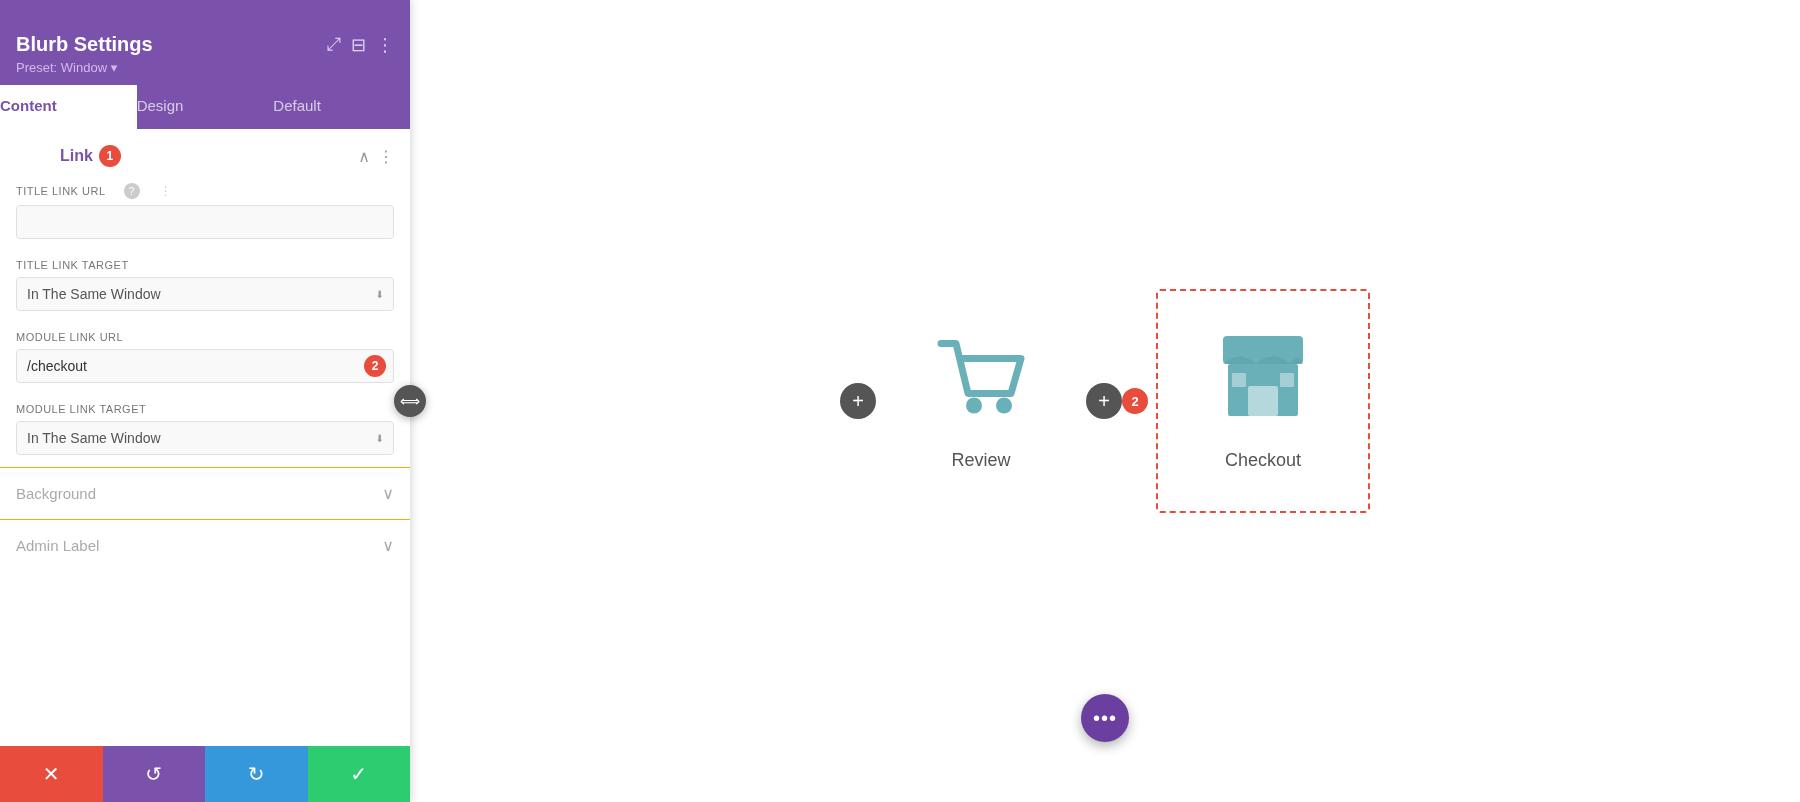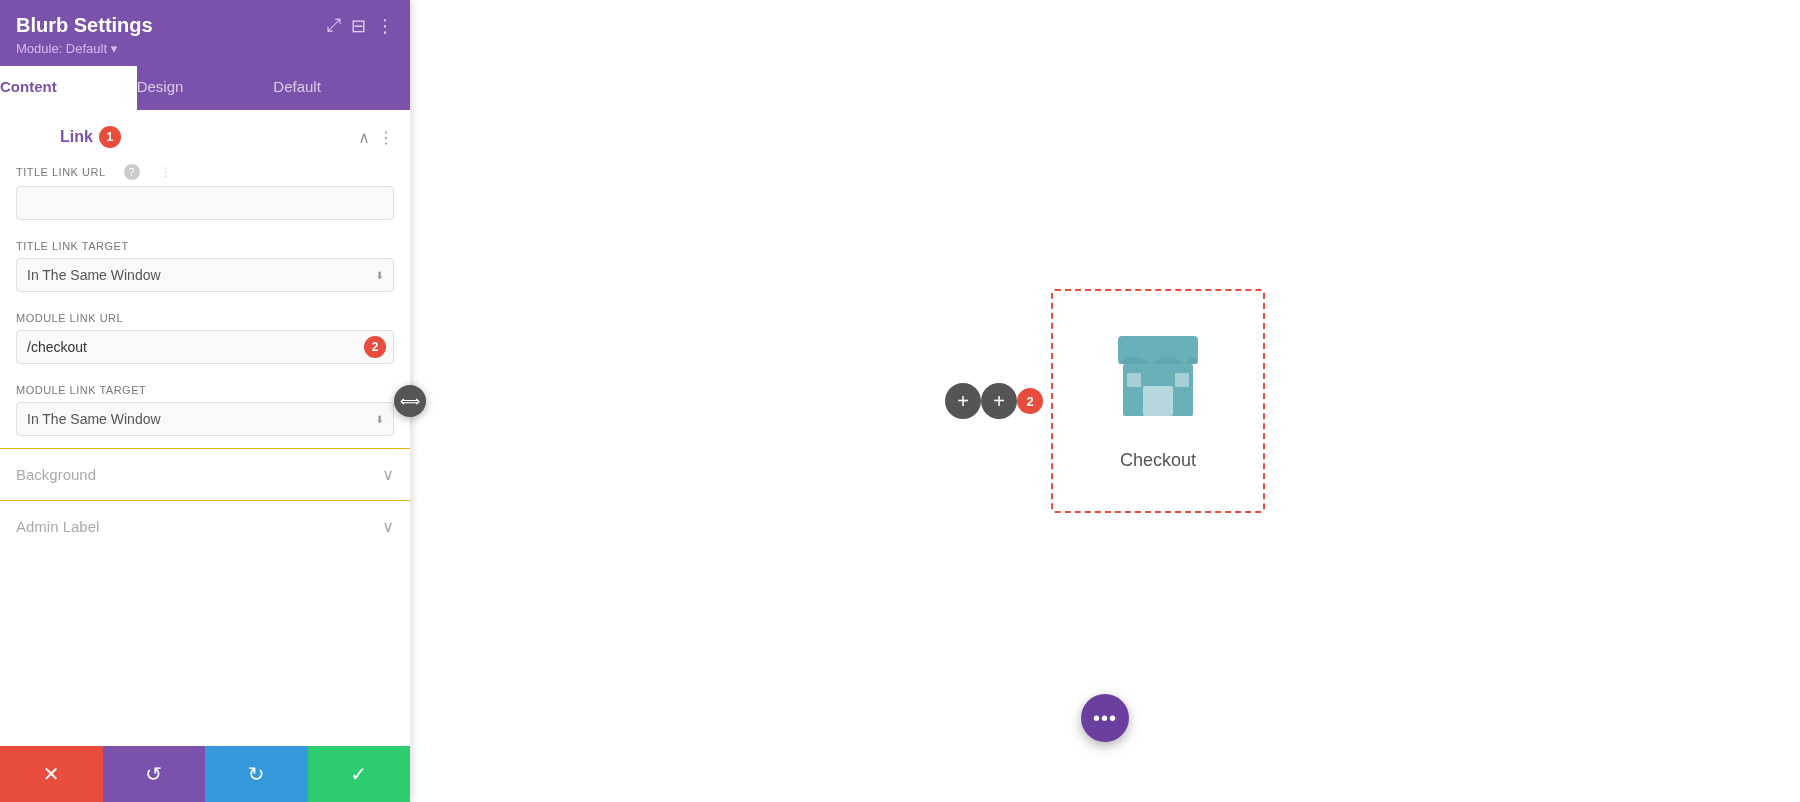--- a/index.html
+++ b/index.html
@@ -22,20 +22,21 @@
     .panel-header {
       background: #7b52ab;
       padding: 14px 16px 10px;
       color: #fff;
     }
     .panel-header-top {
       display: flex;
       align-items: center;
       justify-content: space-between;
       margin-bottom: 4px;
+      margin-top: 19px;
     }
     .panel-title {
       font-size: 20px;
       font-weight: 700;
       color: #fff;
     }
     .panel-header-icons {
       display: flex;
       gap: 10px;
       align-items: center;
@@ -352,21 +353,21 @@
   <div class="panel-header">
     <div class="panel-header-top">
       <span class="panel-title">Blurb Settings</span>
       <div class="panel-header-icons">
         <span title="Fullscreen">⤢</span>
         <span title="Columns">⊟</span>
         <span title="More">⋮</span>
       </div>
     </div>
     <div class="panel-preset">
-      <span>Module: Default</span> ▾
+      <span>Preset: Window</span> ▾
     </div>
   </div>
 
   <div class="panel-tabs">
     <div class="panel-tab active">Content</div>
     <div class="panel-tab">Design</div>
     <div class="panel-tab">Default</div>
   </div>
 
   <div class="panel-body">
@@ -449,20 +450,31 @@
   </div>
 
 </div>
 
 <div id="canvas">
   <div class="canvas-content">
 
 
     <div class="add-btn">+</div>
 
+    <div class="blurb-item">
+      <div class="blurb-icon">
+        <svg viewBox="0 0 90 85" xmlns="http://www.w3.org/2000/svg">
+
+          <path d="M5 10 L20 10 L32 60 L75 60 L85 25 L25 25" fill="none" stroke="#6ab0b8" stroke-width="7" stroke-linecap="round" stroke-linejoin="round"></path>
+          <circle cx="38" cy="72" r="8" fill="#6ab0b8"></circle>
+          <circle cx="68" cy="72" r="8" fill="#6ab0b8"></circle>
+        </svg>
+      </div>
+      <span class="blurb-label">Review</span>
+    </div>
 
     <div class="add-btn">+</div>
 
     <div style="position:relative; display:flex; align-items:center;">
       <div style="width:26px;height:26px;border-radius:50%;background:#e74c3c;color:#fff;font-size:13px;font-weight:700;display:flex;align-items:center;justify-content:center;margin-right:8px;">2</div>
     </div>
 
     <div class="blurb-item selected" style="position:relative;">
       <div class="blurb-icon">
         <svg viewBox="0 0 90 90" xmlns="http://www.w3.org/2000/svg">

